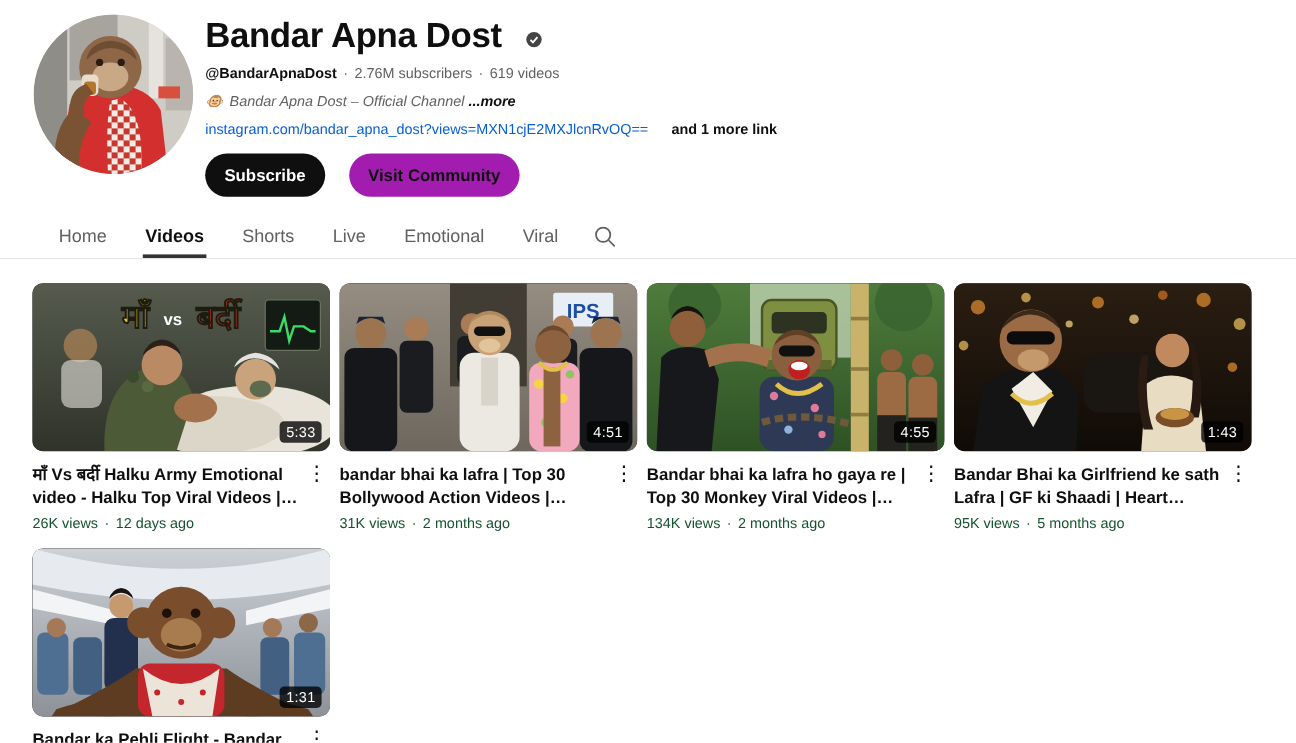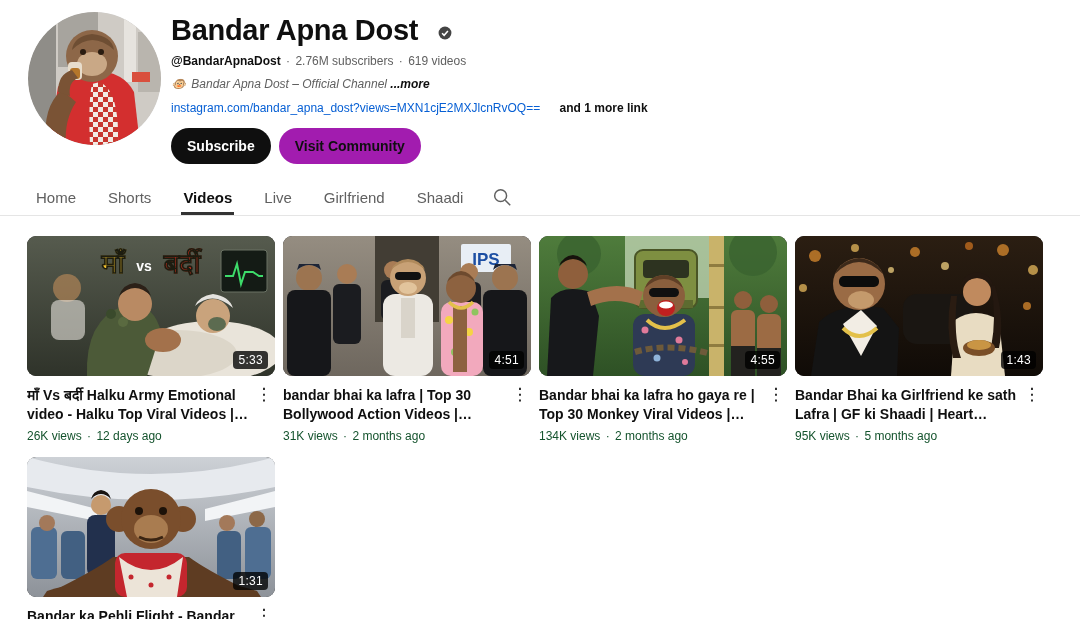--- a/index.html
+++ b/index.html
@@ -20,31 +20,31 @@
   .channel-title { margin:0; font-size:29px; font-weight:700; letter-spacing:-0.3px; }
   .verified { width:14px; height:14px; margin-top:4px; }
   .meta-line { margin-top:7px; font-size:12px; color:#606060; }
   .handle { color:#0f0f0f; font-weight:700; }
   .desc { margin-top:9px; font-size:12px; color:#606060;font-style:italic; }
   .desc .emoji { margin-right:2px; }
   .more { color:#0f0f0f; font-weight:700; cursor:pointer; }
   .links { margin-top:10px; font-size:12px; }
   .link { color:#065fd4; font-weight:500; text-decoration:none; cursor:pointer; }
   .more-links { color:#0f0f0f; font-weight:700; margin-left:16px; }
-  .actions { margin-top:13px; display:flex; gap:8px; }
+  .actions { margin-top:13px; display:flex; gap:20px; }
   .btn {
     height:36px; border-radius:18px; padding:0 16px;
     font-size:14px; font-weight:700; border:none; cursor:pointer;
     font-family:"Liberation Sans", sans-serif;
   }
   .btn-subscribe { background:#0f0f0f; color:#ffffff; }
   .btn-community { background:#a21caf; color:#0f0f0f; }
   
   .tabs {
-    display:flex; align-items:stretch; margin-top:15px; padding-left:20px;
+    display:flex; align-items:stretch; margin-top:15px; padding-left:33px;
     border-bottom:1px solid #e5e5e5; height:37px;
   }
   .tab {
     position:relative; display:flex; align-items:center; padding:0 16px;
     font-size:15px; font-weight:500; color:#606060; cursor:pointer;
   }
   .tab.active { color:#0f0f0f; font-weight:700; }
   .tab.active::after {
     content:""; position:absolute; left:14px; right:14px; bottom:0;
     height:3px; background:#333333;
@@ -144,25 +144,25 @@
     </div>
     <div class="actions">
       <button class="btn btn-subscribe">Subscribe</button>
       <button class="btn btn-community">Visit Community</button>
     </div>
   </div>
 </header>
 
 <nav class="tabs">
   <div class="tab">Home</div>
+  <div class="tab active">Videos</div>
   <div class="tab">Shorts</div>
-  <div class="tab active">Videos</div>
   <div class="tab">Live</div>
-  <div class="tab">Girlfriend</div>
-  <div class="tab">Shaadi</div>
+  <div class="tab">Emotional</div>
+  <div class="tab">Viral</div>
   <div class="tab-search">
     <svg width="22" height="22" viewBox="0 0 24 24">
       <circle cx="10.5" cy="10.5" r="6.5" fill="none" stroke="#606060" stroke-width="1.6"></circle>
       <line x1="15.5" y1="15.5" x2="21" y2="21" stroke="#606060" stroke-width="1.6"></line>
     </svg>
   </div>
 </nav>
 
 <main class="grid">
 

